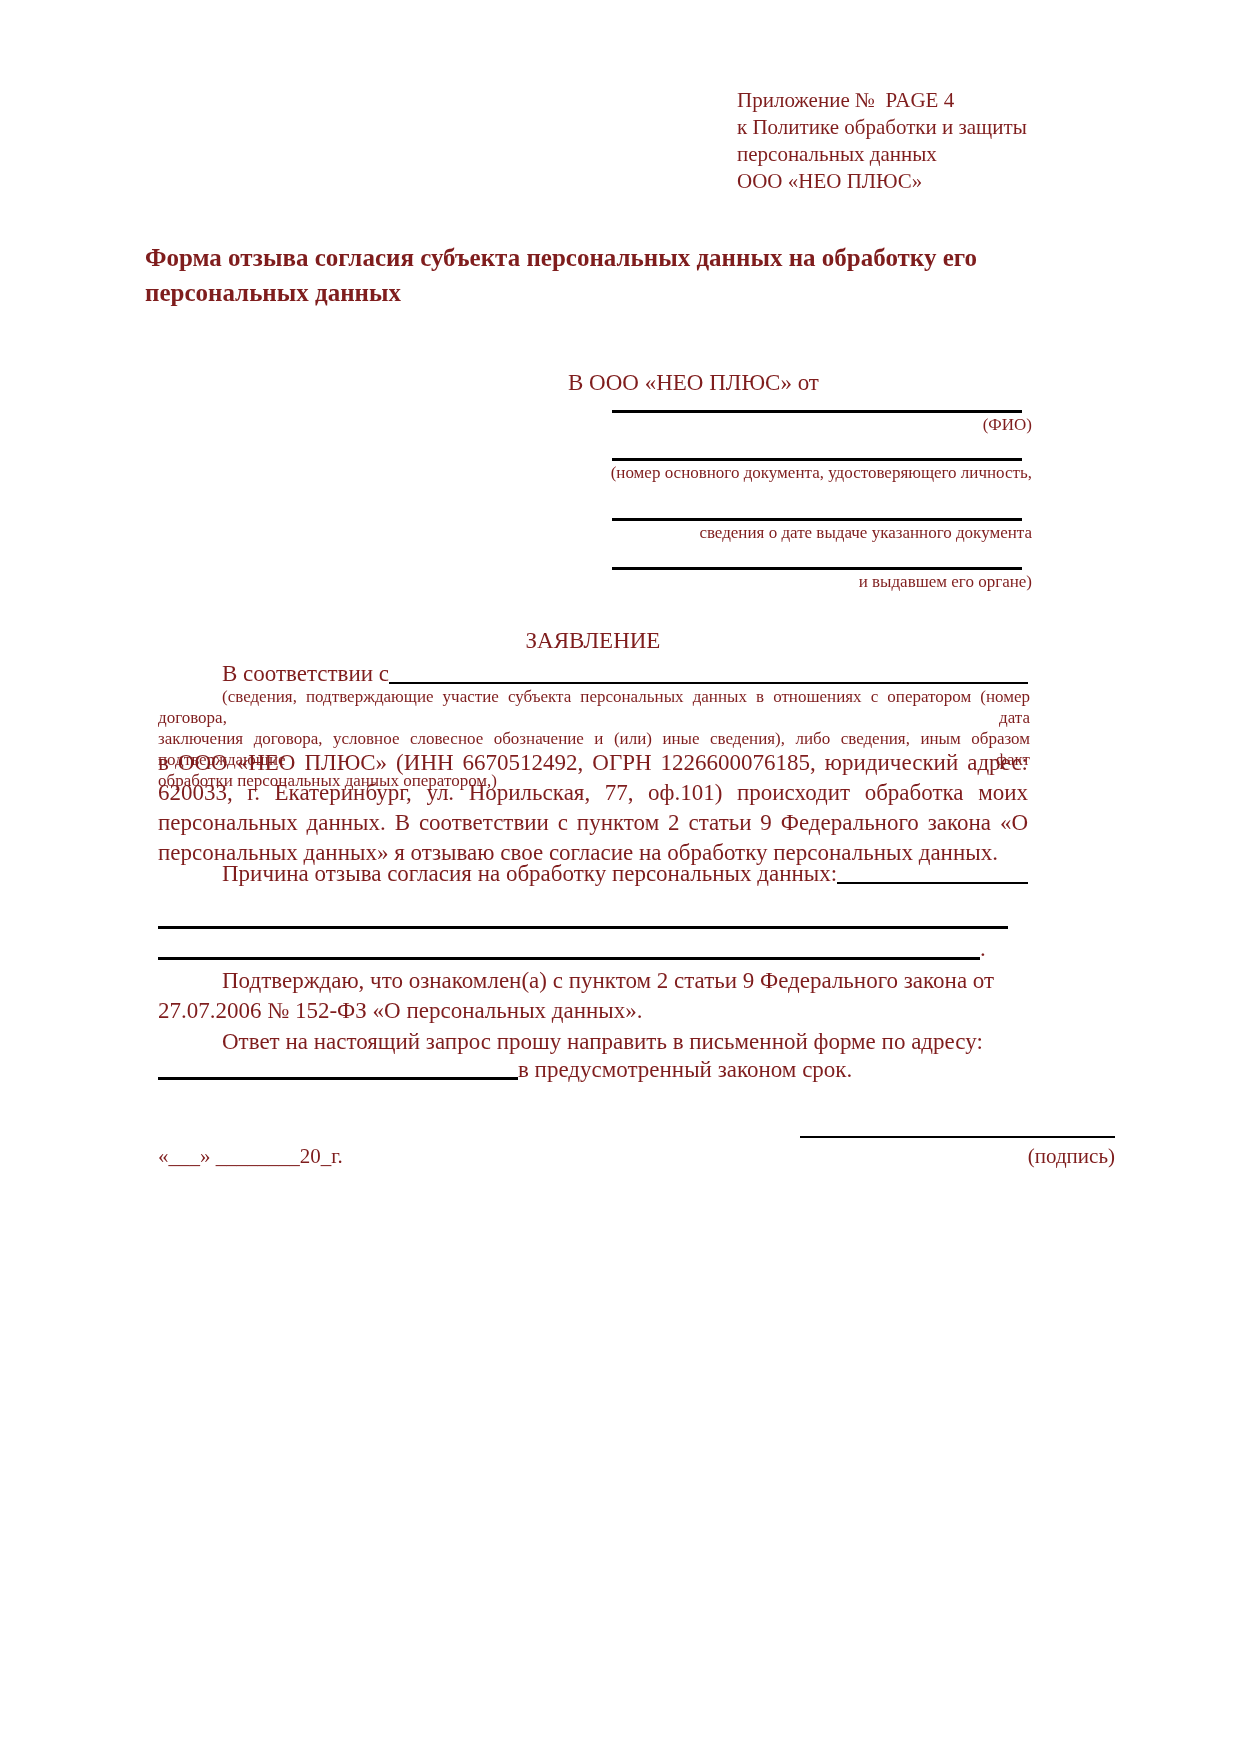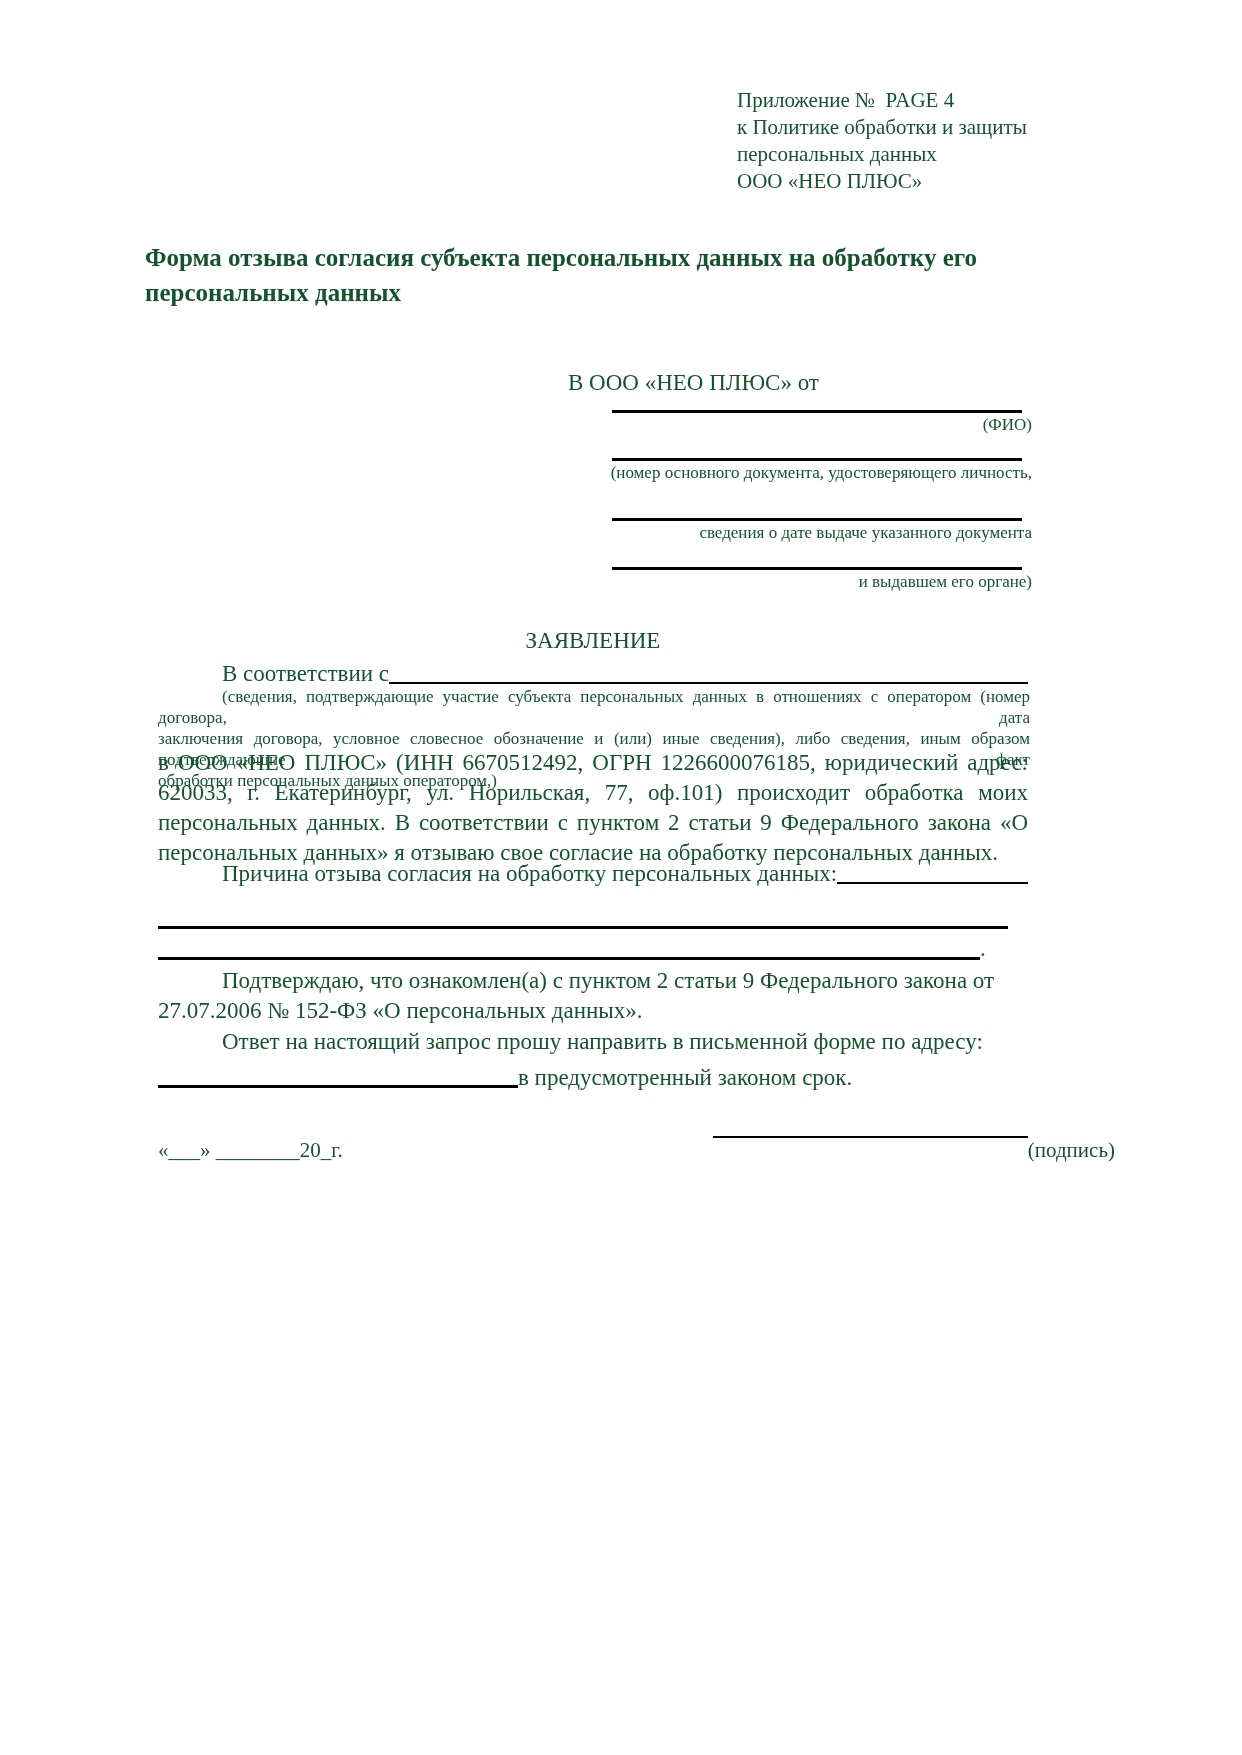--- a/index.html
+++ b/index.html
@@ -1,18 +1,18 @@
 <!DOCTYPE html>
 <html><head>
 <meta charset="utf-8">
 <style>
   html,body{margin:0;padding:0;background:#ffffff;}
   .page{
     position:relative;width:1242px;height:1755px;background:#ffffff;
-    font-family:"Liberation Serif","DejaVu Serif",serif;color:#14532d;
+    font-family:"Liberation Serif","DejaVu Serif",serif;color:#7f1d1d;
     overflow:hidden;
   }
   .abs{position:absolute;}
 
   
   .artifact{
     left:648px;top:119px;width:30px;height:21px;
     background-image:
       repeating-linear-gradient(90deg, rgba(255,255,255,0) 0 7px, rgba(255,255,255,0.45) 7px 11px),
       repeating-linear-gradient(180deg, #8f8f8f 0 3px, #cwhite 3px 3px, #cfcfcf 3px 5px);
@@ -48,24 +48,24 @@
   .hr1{left:158px;top:926px;width:850px;height:0;border-top:3px solid #000;}
   .hr2-row{left:158px;top:938px;width:870px;display:flex;align-items:flex-end;font-size:23px;line-height:22px;}
   .hr2-line{width:822px;height:16px;border-bottom:3px solid #000;}
 
   .confirm{left:158px;top:966px;width:870px;font-size:23px;line-height:30px;}
   .ind64{text-indent:64px;}
 
   .reply1{left:158px;top:1028px;width:870px;font-size:23px;line-height:28px;text-indent:64px;}
   .reply2-row{left:158px;top:1056px;width:870px;}
   .addr-blank{width:360px;border-bottom:3px solid #000;margin-bottom:4px;height:0;}
-  .reply2-row .txt{white-space:nowrap;margin-top:8px;}
+  .reply2-row .txt{white-space:nowrap;}
 
   .footer-row{left:158px;top:1136px;width:957px;display:flex;justify-content:space-between;align-items:flex-end;font-size:21px;line-height:28px;}
-  .sign-wrap{display:flex;}
+  .sign-wrap{display:flex;align-items:flex-end;flex-direction:column;}
   .sign-blank{width:315px;border-bottom:2px solid #000;margin-bottom:4px;height:0;}
   .nowrap{white-space:nowrap;}
 </style>
 </head>
 <body>
 
 <div class="page">
 
   <div class="abs artifact"></div>
 

